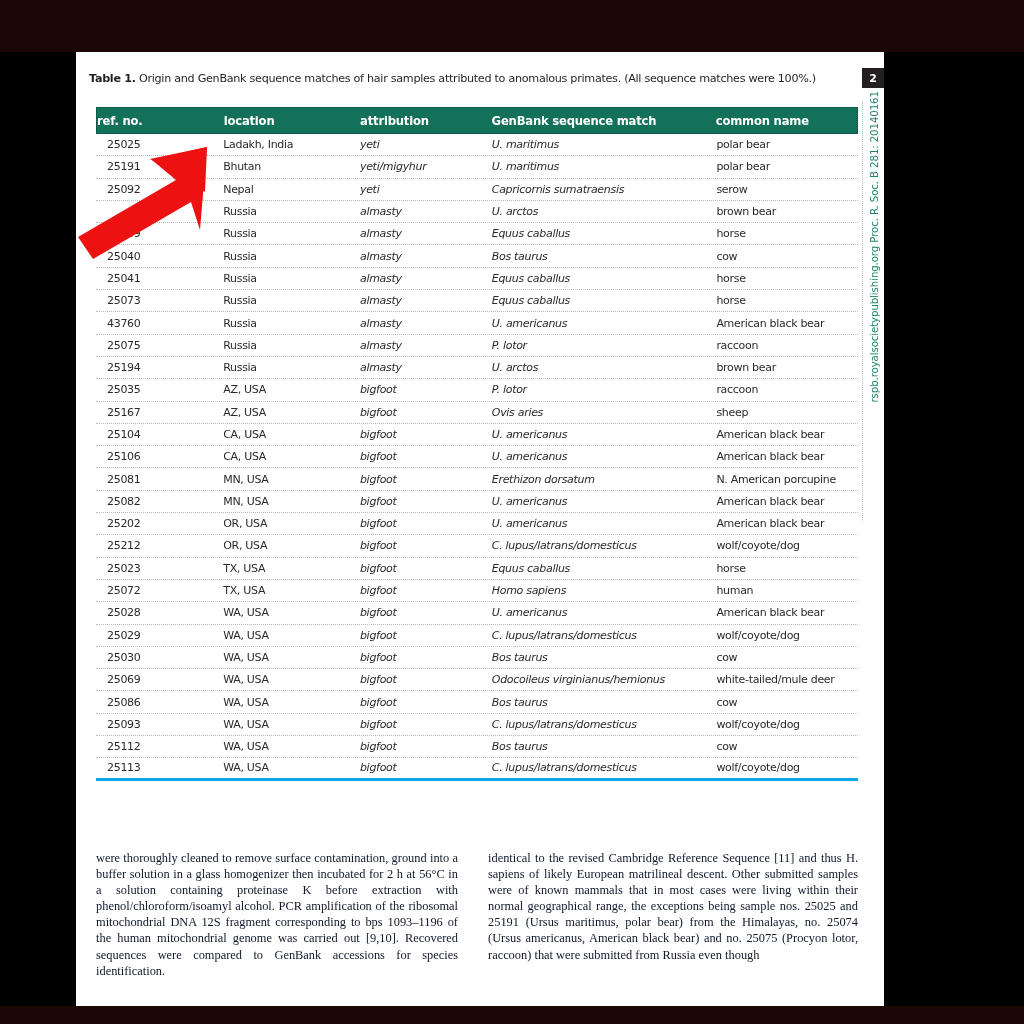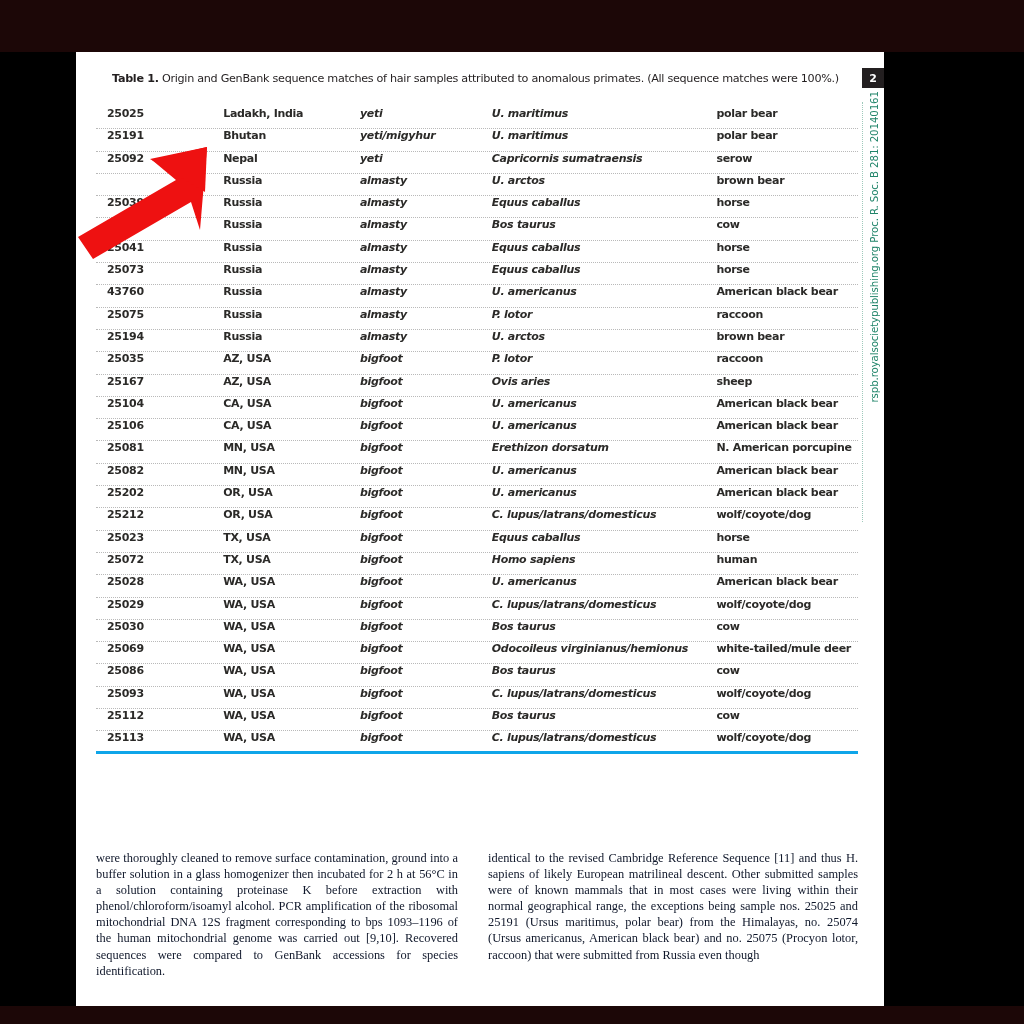--- a/index.html
+++ b/index.html
@@ -32,21 +32,21 @@
     top: 52px;
     width: 808px;
     height: 954px;
     background: #ffffff;
     overflow: hidden;
   }
 
   
   .caption {
     position: absolute;
-    left: 36px;
+    left: 13px;
     top: 20px;
     width: 762px;
     font-size: 11.2px;
     line-height: 14px;
     color: #231f20;
     font-family: "DejaVu Sans", sans-serif;
     letter-spacing: -0.3px;
   }
   .caption b { font-weight: bold; }
 
@@ -67,28 +67,27 @@
     font-weight: bold;
     font-family: "DejaVu Sans", sans-serif;
     letter-spacing: -0.2px;
     border: 1px solid #0d5a47;
     box-sizing: border-box;
   }
   .thead .cell { padding-left: 0; }
   .trow {
     display: flex;
     height: 22.3px;
-    align-items: flex-start;
+    align-items: center;
     font-size: 11px;
     color: #2b2a28;
     font-family: "DejaVu Sans", sans-serif;
     letter-spacing: -0.3px;
     border-bottom: 1px dotted #b9b9b9;
     box-sizing: border-box;
-    font-weight: bold;
   }
   .trow:last-child { border-bottom: 3px solid #0ea5e9; }
   .cell { overflow: hidden; white-space: nowrap; }
   .c-ref  { width: 130px; padding-left: 11px; box-sizing: border-box; }
   .c-loc  { width: 140px; }
   .c-att  { width: 135px; font-style: italic; }
   .c-gen  { width: 230px; font-style: italic; }
   .c-com  { width: 145px; }
   .thead .c-att, .thead .c-gen { font-style: normal; }
 
@@ -170,20 +169,27 @@
   <div class="band top"></div>
   <div class="band bottom"></div>
 
   <div id="page">
 
     <div class="caption">
       <b>Table 1.</b><span> Origin and GenBank sequence matches of hair samples attributed to anomalous primates. (All sequence matches were 100%.)</span>
     </div>
 
     <div id="table">
+      <div class="thead">
+        <div class="cell c-ref">ref. no.</div>
+        <div class="cell c-loc">location</div>
+        <div class="cell c-att">attribution</div>
+        <div class="cell c-gen">GenBank sequence match</div>
+        <div class="cell c-com">common name</div>
+      </div>
       <div id="tbody">
           <div class="trow">
             <div class="cell c-ref">25025</div>
             <div class="cell c-loc">Ladakh, India</div>
             <div class="cell c-att">yeti</div>
             <div class="cell c-gen">U. maritimus</div>
             <div class="cell c-com">polar bear</div>
           </div>
           <div class="trow">
             <div class="cell c-ref">25191</div>

